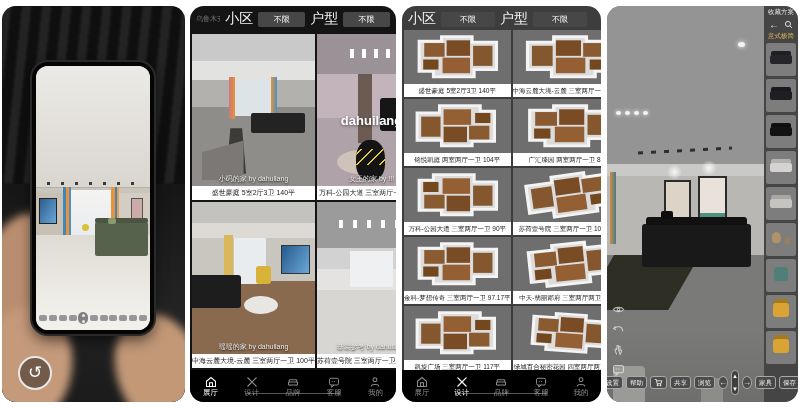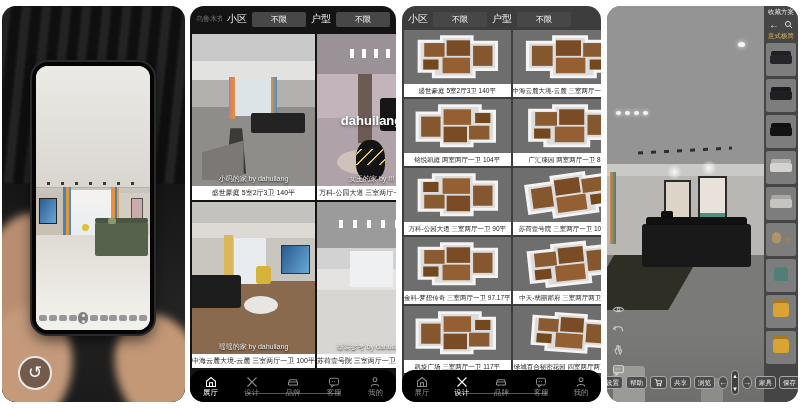--- a/index.html
+++ b/index.html
@@ -44,24 +44,24 @@
   .ptool .dpad:before{top:1.5px}.ptool .dpad:after{bottom:1.5px}
   .rotate{position:absolute;left:16px;bottom:12px;width:34px;height:34px;border-radius:50%;
       background:rgba(15,15,15,.45);border:2px solid #e8e8e8;color:#fff;font-size:17px;line-height:30px;
       text-align:center;padding:0;cursor:pointer;}
   
   .p2{left:190px;width:206px;background:#141414;}
   .p3{left:402px;width:199px;background:#3d3d3d;}
   .apphead{position:absolute;top:0;left:0;right:0;height:26px;display:flex;align-items:center;
       gap:5px;padding:0 6px;z-index:3;}
   .city{color:#6f6f6f;font-size:7px;max-width:26px;overflow:hidden;white-space:nowrap;}
-  .flabel{color:#f2f2f2;font-size:10px;white-space:nowrap;}
+  .flabel{color:#f2f2f2;font-size:14px;white-space:nowrap;}
   .fdrop{width:54px;height:15px;background:#474747;border-radius:2px;color:#fff;font-size:8px;
       display:flex;align-items:center;justify-content:center;cursor:pointer;}
-  .tabbar{position:absolute;left:0;right:0;bottom:0;height:32px;background:#000;display:flex;z-index:6;border-radius:12px;}
+  .tabbar{position:absolute;left:0;right:0;bottom:0;height:32px;background:#000;display:flex;z-index:6;}
   .tab{flex:1;display:flex;flex-direction:column;align-items:center;justify-content:center;gap:1px;
       color:#8b8b8b;cursor:pointer;}
   .tab.active{color:#fff;}
   .tab svg{width:12px;height:12px;}
   .tab .tl{font-size:7.5px;line-height:8px;}
   .tabstrike{position:absolute;bottom:8px;left:27%;width:46%;height:1px;background:rgba(190,190,190,.45);z-index:7;}
   
   .p2grid{position:absolute;top:28px;left:2px;right:2px;display:grid;grid-template-columns:1fr 1fr;gap:2px;z-index:2;}
   .card{position:relative;background:#555;}
   .cimg{position:relative;height:152px;overflow:hidden;}

